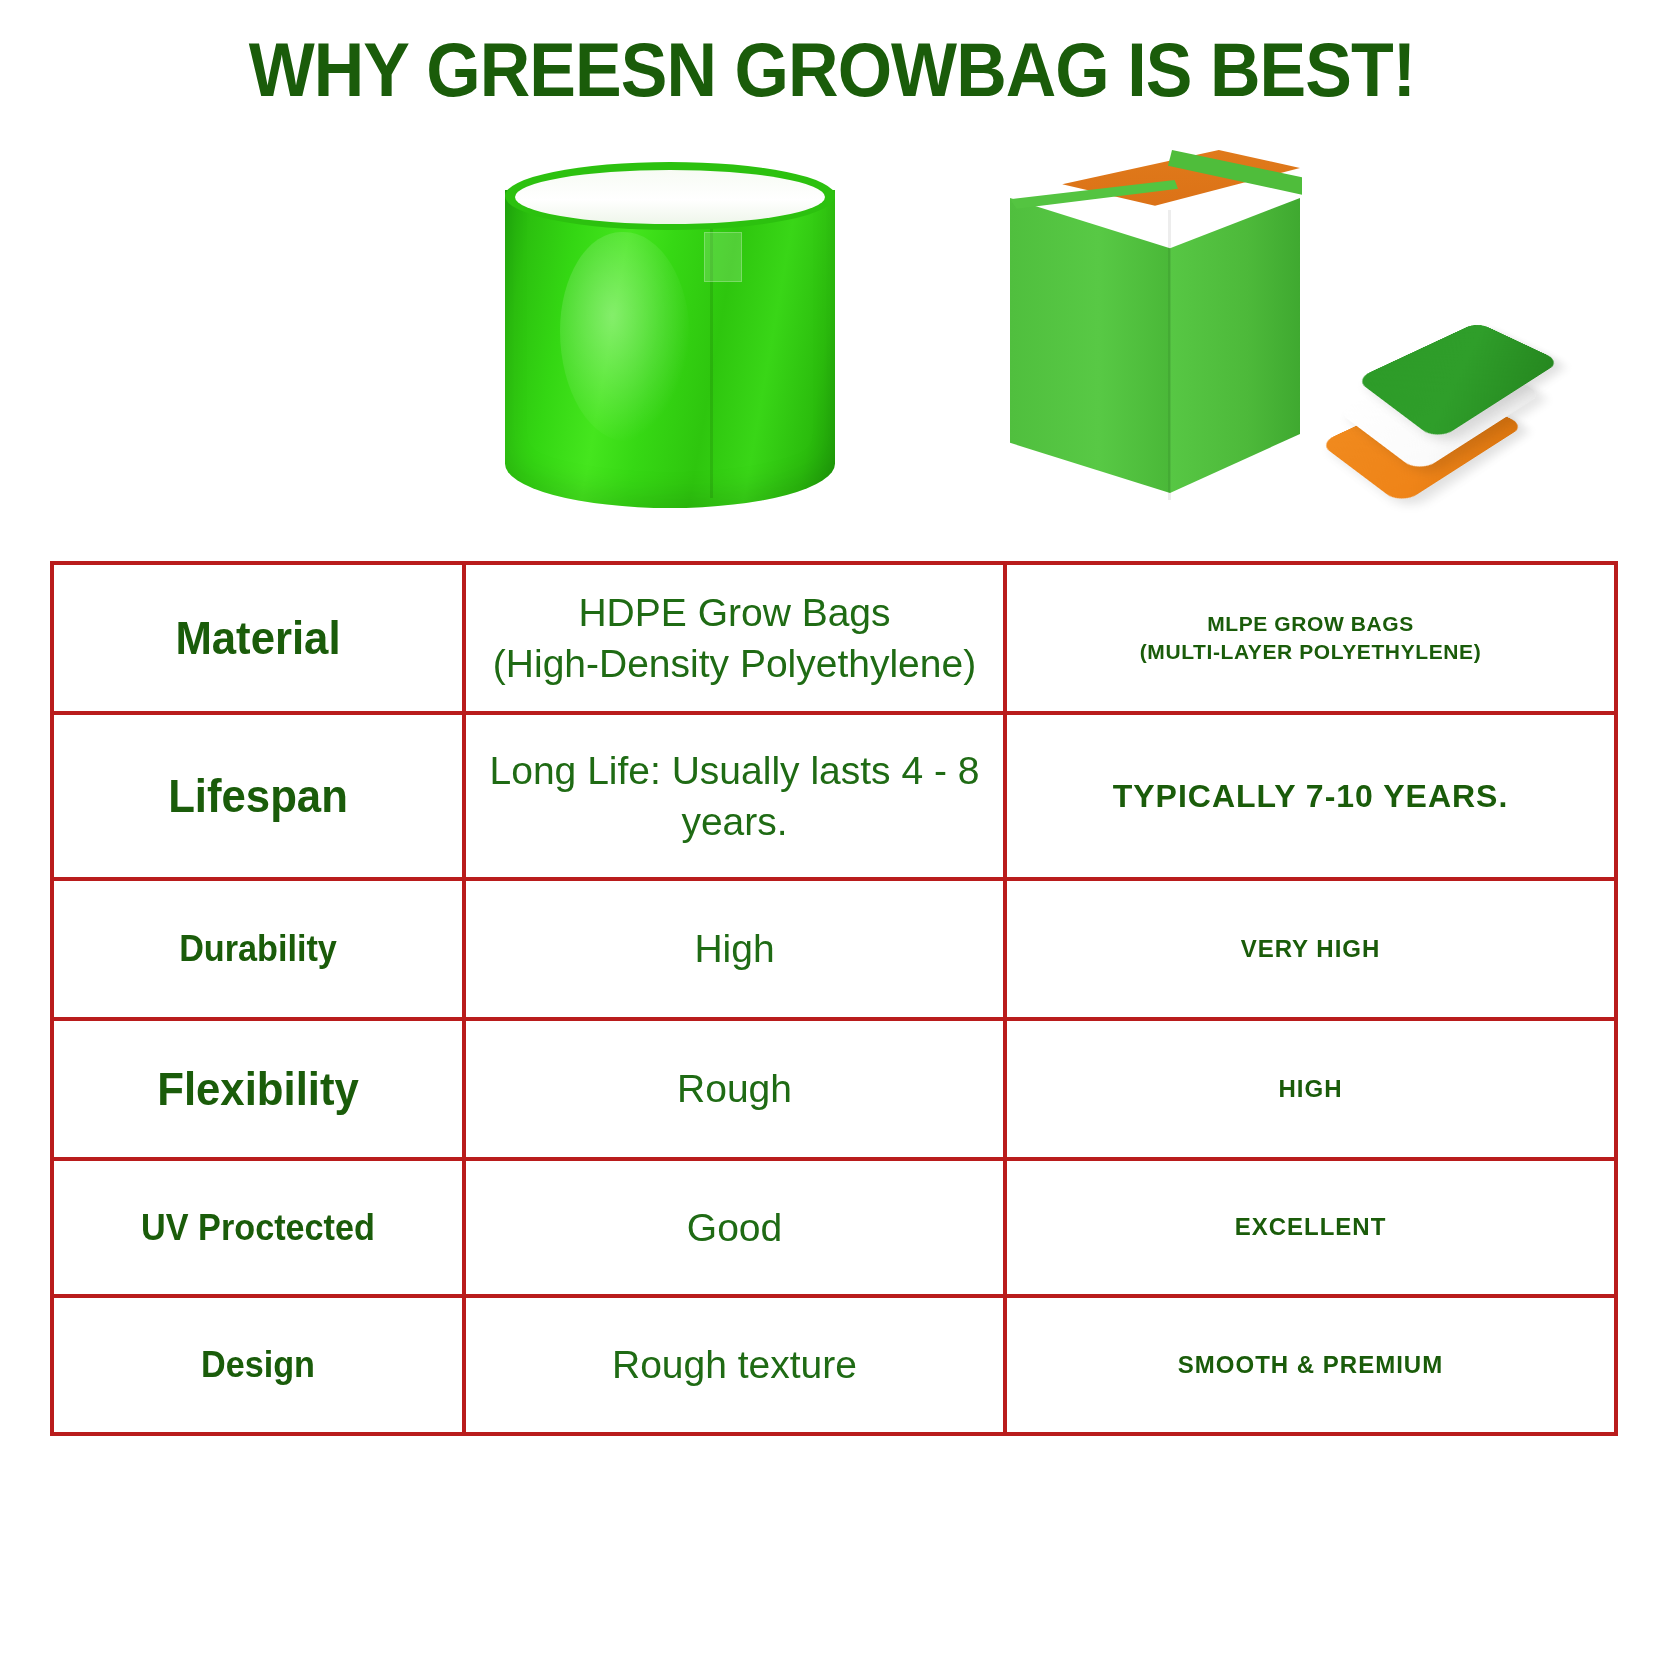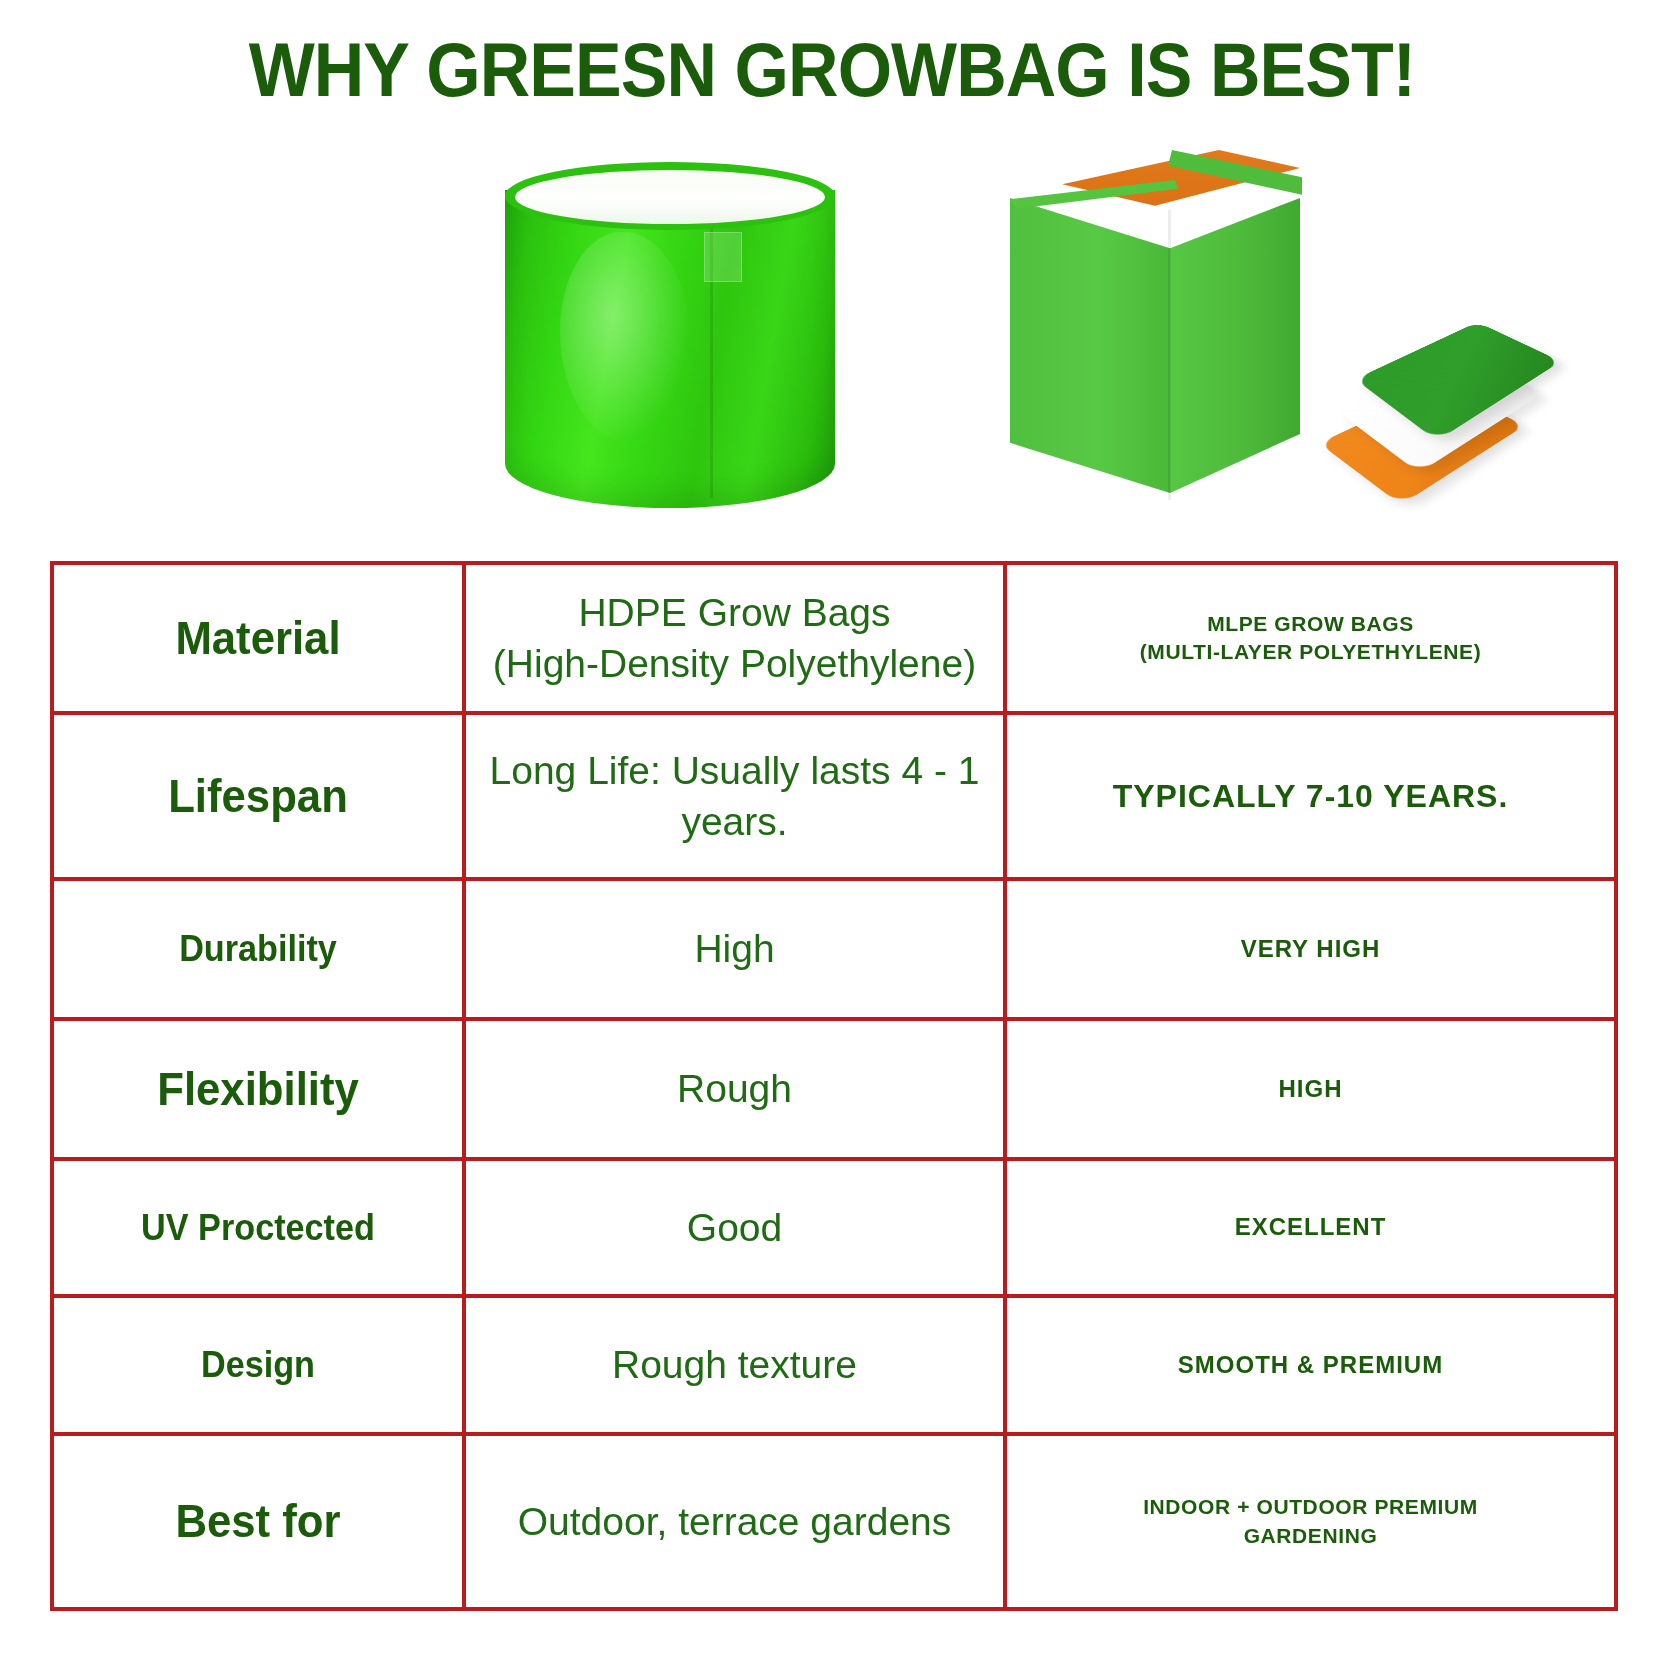--- a/index.html
+++ b/index.html
@@ -295,21 +295,21 @@
         <div class="mlpe-value">MLPE GROW BAGS</div>
         <div class="mlpe-value">(MULTI-LAYER POLYETHYLENE)</div>
       </td>
     </tr>
 
     <tr class="row-h-lifespan">
       <td>
         <div class="feature-label">Lifespan</div>
       </td>
       <td>
-        <div class="hdpe-value">Long Life: Usually lasts 4 - 1 years.</div>
+        <div class="hdpe-value">Long Life: Usually lasts 4 - 8 years.</div>
       </td>
       <td>
         <div class="mlpe-value big">TYPICALLY 7-10 YEARS.</div>
       </td>
     </tr>
 
     <tr class="row-h-std">
       <td>
         <div class="feature-label sm">Durability</div>
       </td>
@@ -350,27 +350,15 @@
         <div class="feature-label sm">Design</div>
       </td>
       <td>
         <div class="hdpe-value">Rough texture</div>
       </td>
       <td>
         <div class="mlpe-value mid">SMOOTH &amp; PREMIUM</div>
       </td>
     </tr>
 
-    <tr class="row-h-best">
-      <td>
-        <div class="feature-label">Best for</div>
-      </td>
-      <td>
-        <div class="hdpe-value">Outdoor, terrace gardens</div>
-      </td>
-      <td>
-        <div class="mlpe-value">INDOOR + OUTDOOR PREMIUM</div>
-        <div class="mlpe-value">GARDENING</div>
-      </td>
-    </tr>
 
   </tbody>
 </table>
 
 </body></html>

